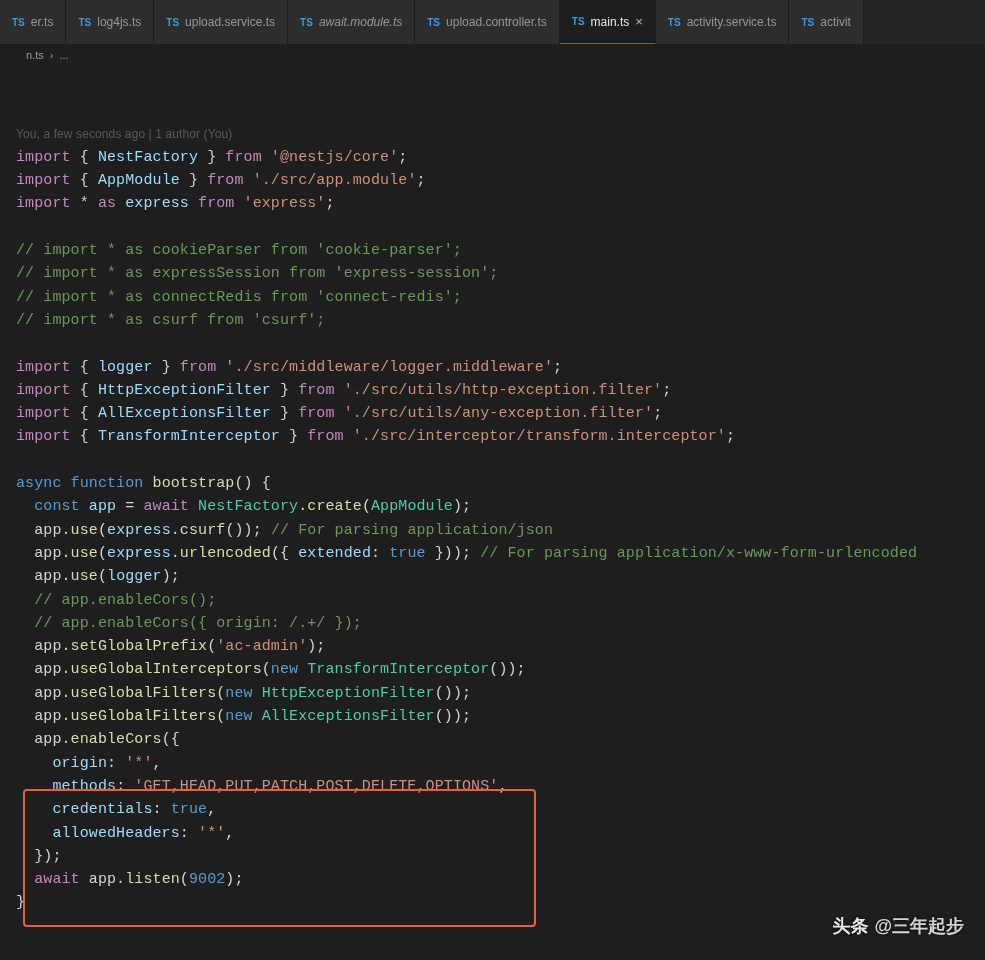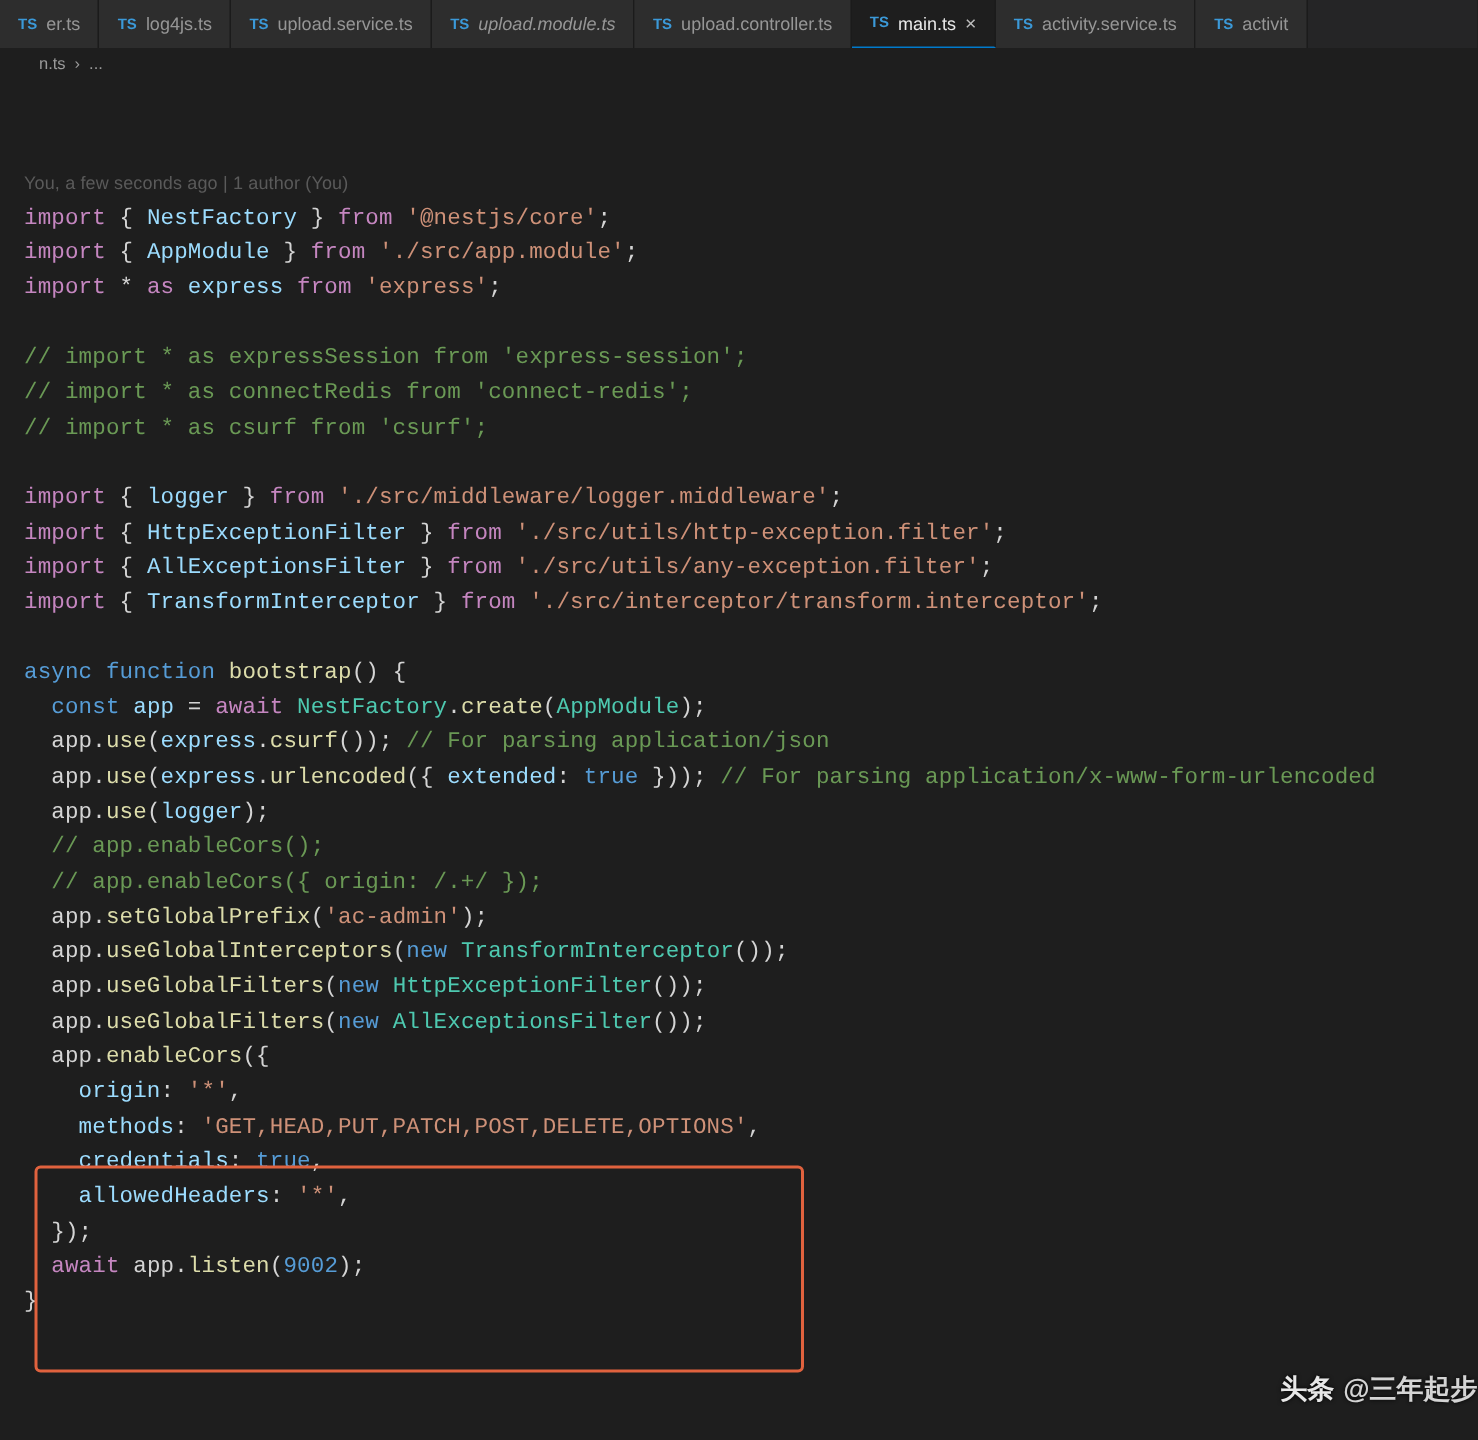--- a/index.html
+++ b/index.html
@@ -1,58 +1,58 @@
 <!DOCTYPE html>
 <html><head>
 <meta charset="utf-8">
 <style>
   * { margin: 0; padding: 0; box-sizing: border-box; }
   html, body { width: 985px; height: 960px; background: #1e1e1e; font-family: Menlo, Consolas, "Courier New", monospace; font-size: 14px; color: #d4d4d4; overflow: hidden; }
-  .tabbar { display: flex; height: 32px; background: #252526; align-items: stretch; overflow: hidden; }
+  .tabbar { display: flex; height: 44px; background: #252526; align-items: stretch; overflow: hidden; }
   .tab { display: flex; align-items: center; gap: 6px; padding: 0 12px; font-size: 12px; color: #969696; background: #2d2d2d; border-right: 1px solid #1b1b1b; cursor: pointer; font-family: -apple-system, "Segoe UI", sans-serif; flex: 0 0 auto; }
   .tab.active { background: #1e1e1e; color: #e8e8e8; border-bottom: 1px solid #007acc; }
   .tab.italic span.lbl { font-style: italic; }
   .tab .ts-badge { color: #3b99d8; font-weight: bold; font-size: 10px; }
   .tab .close { color: #bdbdbd; font-size: 13px; }
   .breadcrumb { height: 22px; display: flex; align-items: center; padding: 0 10px; font-size: 11px; color: #9a9a9a; font-family: -apple-system, "Segoe UI", sans-serif; background: #1e1e1e; gap: 6px; margin-left: 16px; }
   .editor { position: relative; padding: 10px 6px 23px 16px; line-height: 23.3px; font-size: 15px; letter-spacing: 0.1px; }
   .line { white-space: pre; }
   .blame { color: #5a5a5a; font-family: -apple-system, "Segoe UI", sans-serif; font-size: 12px; }
   .kw   { color: #c586c0; }
   .fn   { color: #dcdcaa; }
   .cls  { color: #4ec9b0; }
   .var  { color: #9cdcfe; }
   .str  { color: #ce9178; }
   .cmt  { color: #6a9955; }
   .punc { color: #d4d4d4; }
   .const{ color: #569cd6; }
   .op   { color: #d4d4d4; }
   .hlbox { position: absolute; border: 2px solid #e0623e; border-radius: 4px; pointer-events: none; }
-  .watermark { position: absolute; right: 0; bottom: 22px; color: #e8e8e8; font-family: -apple-system, "PingFang SC", "Microsoft YaHei", sans-serif; font-size: 18px; font-weight: 600; display: flex; align-items: center; gap: 6px; text-shadow: 0 0 3px #000; }
+  .watermark { position: absolute; right: 21px; bottom: 22px; color: #e8e8e8; font-family: -apple-system, "PingFang SC", "Microsoft YaHei", sans-serif; font-size: 18px; font-weight: 600; display: flex; align-items: center; gap: 6px; text-shadow: 0 0 3px #000; }
   .watermark .at { opacity: .9; }
 </style>
 </head>
 <body>
 
 <div class="tabbar">
   <div class="tab">
       <span class="ts-badge">TS</span>
       <span class="lbl">er.ts</span>
     </div>
   <div class="tab">
       <span class="ts-badge">TS</span>
       <span class="lbl">log4js.ts</span>
     </div>
   <div class="tab">
       <span class="ts-badge">TS</span>
       <span class="lbl">upload.service.ts</span>
     </div>
   <div class="tab italic">
       <span class="ts-badge">TS</span>
-      <span class="lbl">upload.module.ts</span>
+      <span class="lbl">await.module.ts</span>
     </div>
   <div class="tab">
       <span class="ts-badge">TS</span>
       <span class="lbl">upload.controller.ts</span>
     </div>
   <div class="tab active">
       <span class="ts-badge">TS</span>
       <span class="lbl">main.ts</span>
       <span class="close">×</span>
     </div>
@@ -74,20 +74,21 @@
 
 <div class="editor">
   <div class="line">&nbsp;</div>
   <div class="line">&nbsp;</div>
   <div class="line blame">You, a few seconds ago | 1 author (You)</div>
 
   <div class="line"><span class="kw">import</span> <span class="punc">{ </span><span class="var">NestFactory</span><span class="punc"> }</span><span class="kw"> from </span><span class="str">'@nestjs/core'</span><span class="punc">;</span></div>
   <div class="line"><span class="kw">import</span> <span class="punc">{ </span><span class="var">AppModule</span><span class="punc"> }</span><span class="kw"> from </span><span class="str">'./src/app.module'</span><span class="punc">;</span></div>
   <div class="line"><span class="kw">import</span> <span class="op">* </span><span class="kw">as</span><span class="var"> express</span><span class="kw"> from </span><span class="str">'express'</span><span class="punc">;</span></div>
   <div class="line">&nbsp;</div>
+  <div class="line cmt">// import * as cookieParser from 'cookie-parser';</div>
   <div class="line cmt">// import * as expressSession from 'express-session';</div>
   <div class="line cmt">// import * as connectRedis from 'connect-redis';</div>
   <div class="line cmt">// import * as csurf from 'csurf';</div>
   <div class="line">&nbsp;</div>
   <div class="line"><span class="kw">import</span> <span class="punc">{ </span><span class="var">logger</span><span class="punc"> }</span><span class="kw"> from </span><span class="str">'./src/middleware/logger.middleware'</span><span class="punc">;</span></div>
   <div class="line"><span class="kw">import</span> <span class="punc">{ </span><span class="var">HttpExceptionFilter</span><span class="punc"> }</span><span class="kw"> from </span><span class="str">'./src/utils/http-exception.filter'</span><span class="punc">;</span></div>
   <div class="line"><span class="kw">import</span> <span class="punc">{ </span><span class="var">AllExceptionsFilter</span><span class="punc"> }</span><span class="kw"> from </span><span class="str">'./src/utils/any-exception.filter'</span><span class="punc">;</span></div>
   <div class="line"><span class="kw">import</span> <span class="punc">{ </span><span class="var">TransformInterceptor</span><span class="punc"> }</span><span class="kw"> from </span><span class="str">'./src/interceptor/transform.interceptor'</span><span class="punc">;</span></div>
   <div class="line">&nbsp;</div>
   <div class="line"><span class="const">async</span><span class="const"> function </span><span class="fn">bootstrap</span><span class="punc">() {</span></div>

